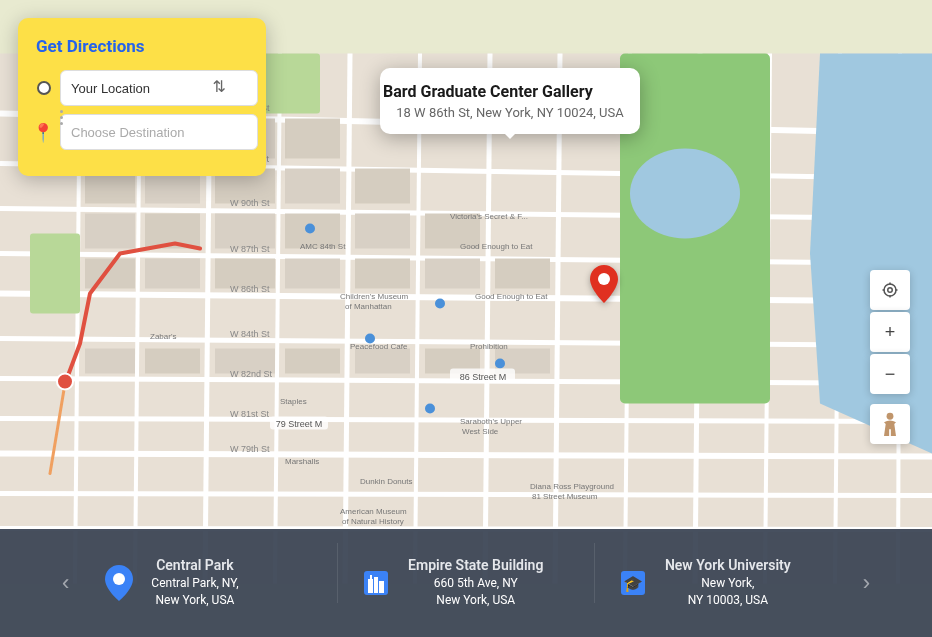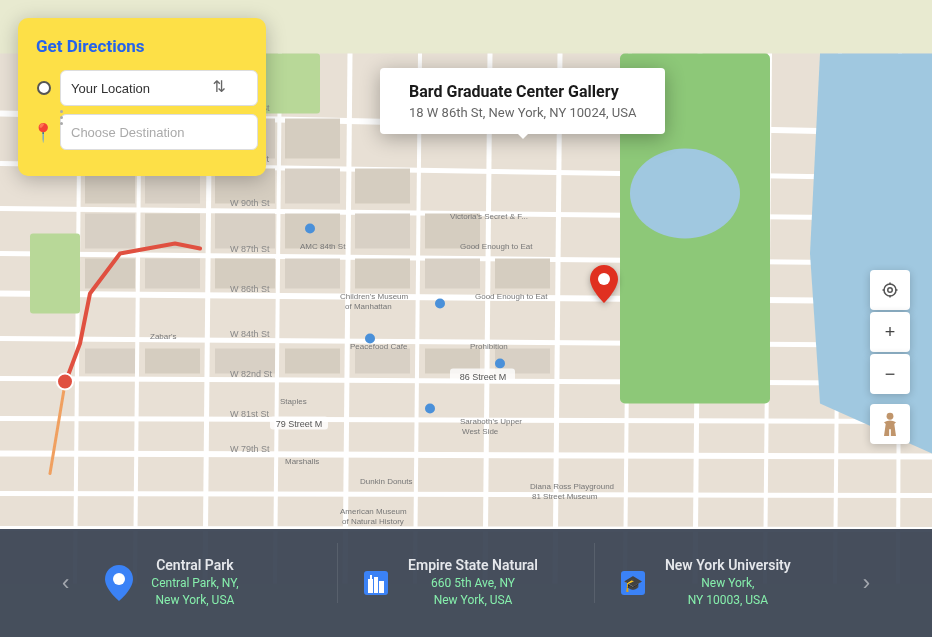--- a/index.html
+++ b/index.html
@@ -117,23 +117,23 @@
       border-radius: 50%;
       background: #aaa;
     }
 
     
     #map-tooltip {
       position: absolute;
       top: 68px;
       left: 380px;
       background: white;
-      border-radius: 4px;
+      border-radius: 10px;
       box-shadow: 0 4px 20px rgba(0,0,0,0.3);
-      padding: 14px 29px;
+      padding: 14px 3px;
       z-index: 200;
       min-width: 260px;
     }
 
     #map-tooltip::after {
       content: '';
       position: absolute;
       bottom: -10px;
       left: 50%;
       transform: translateX(-50%);
@@ -258,21 +258,21 @@
     }
 
     .sugg-text h4 {
       color: #e5e7eb;
       font-size: 14px;
       font-weight: 600;
       margin-bottom: 2px;
     }
 
     .sugg-text p {
-      color: #86efac;
+      color: #ffffff;
       font-size: 12px;
       line-height: 1.4;
     }
 
     .sugg-divider {
       width: 1px;
       height: 60px;
       background: rgba(255,255,255,0.1);
     }
   </style>
@@ -486,21 +486,21 @@
         <div class="sugg-icon-wrap">
           <svg width="28" height="28" viewBox="0 0 28 28">
             <rect x="2" y="2" width="24" height="24" rx="3" fill="#3b82f6"></rect>
             <rect x="6" y="10" width="5" height="14" fill="white"></rect>
             <rect x="12" y="8" width="4" height="16" fill="white"></rect>
             <rect x="17" y="12" width="5" height="12" fill="white"></rect>
             <rect x="8" y="6" width="2" height="4" fill="white"></rect>
           </svg>
         </div>
         <div class="sugg-text">
-          <h4>Empire State Natural</h4>
+          <h4>Empire State Building</h4>
           <p>
             <span>660 5th Ave, NY</span><br>
             <span>New York, USA</span>
           </p>
         </div>
       </div>
 
       <div class="sugg-divider"></div>
 
       <div class="sugg-item">

